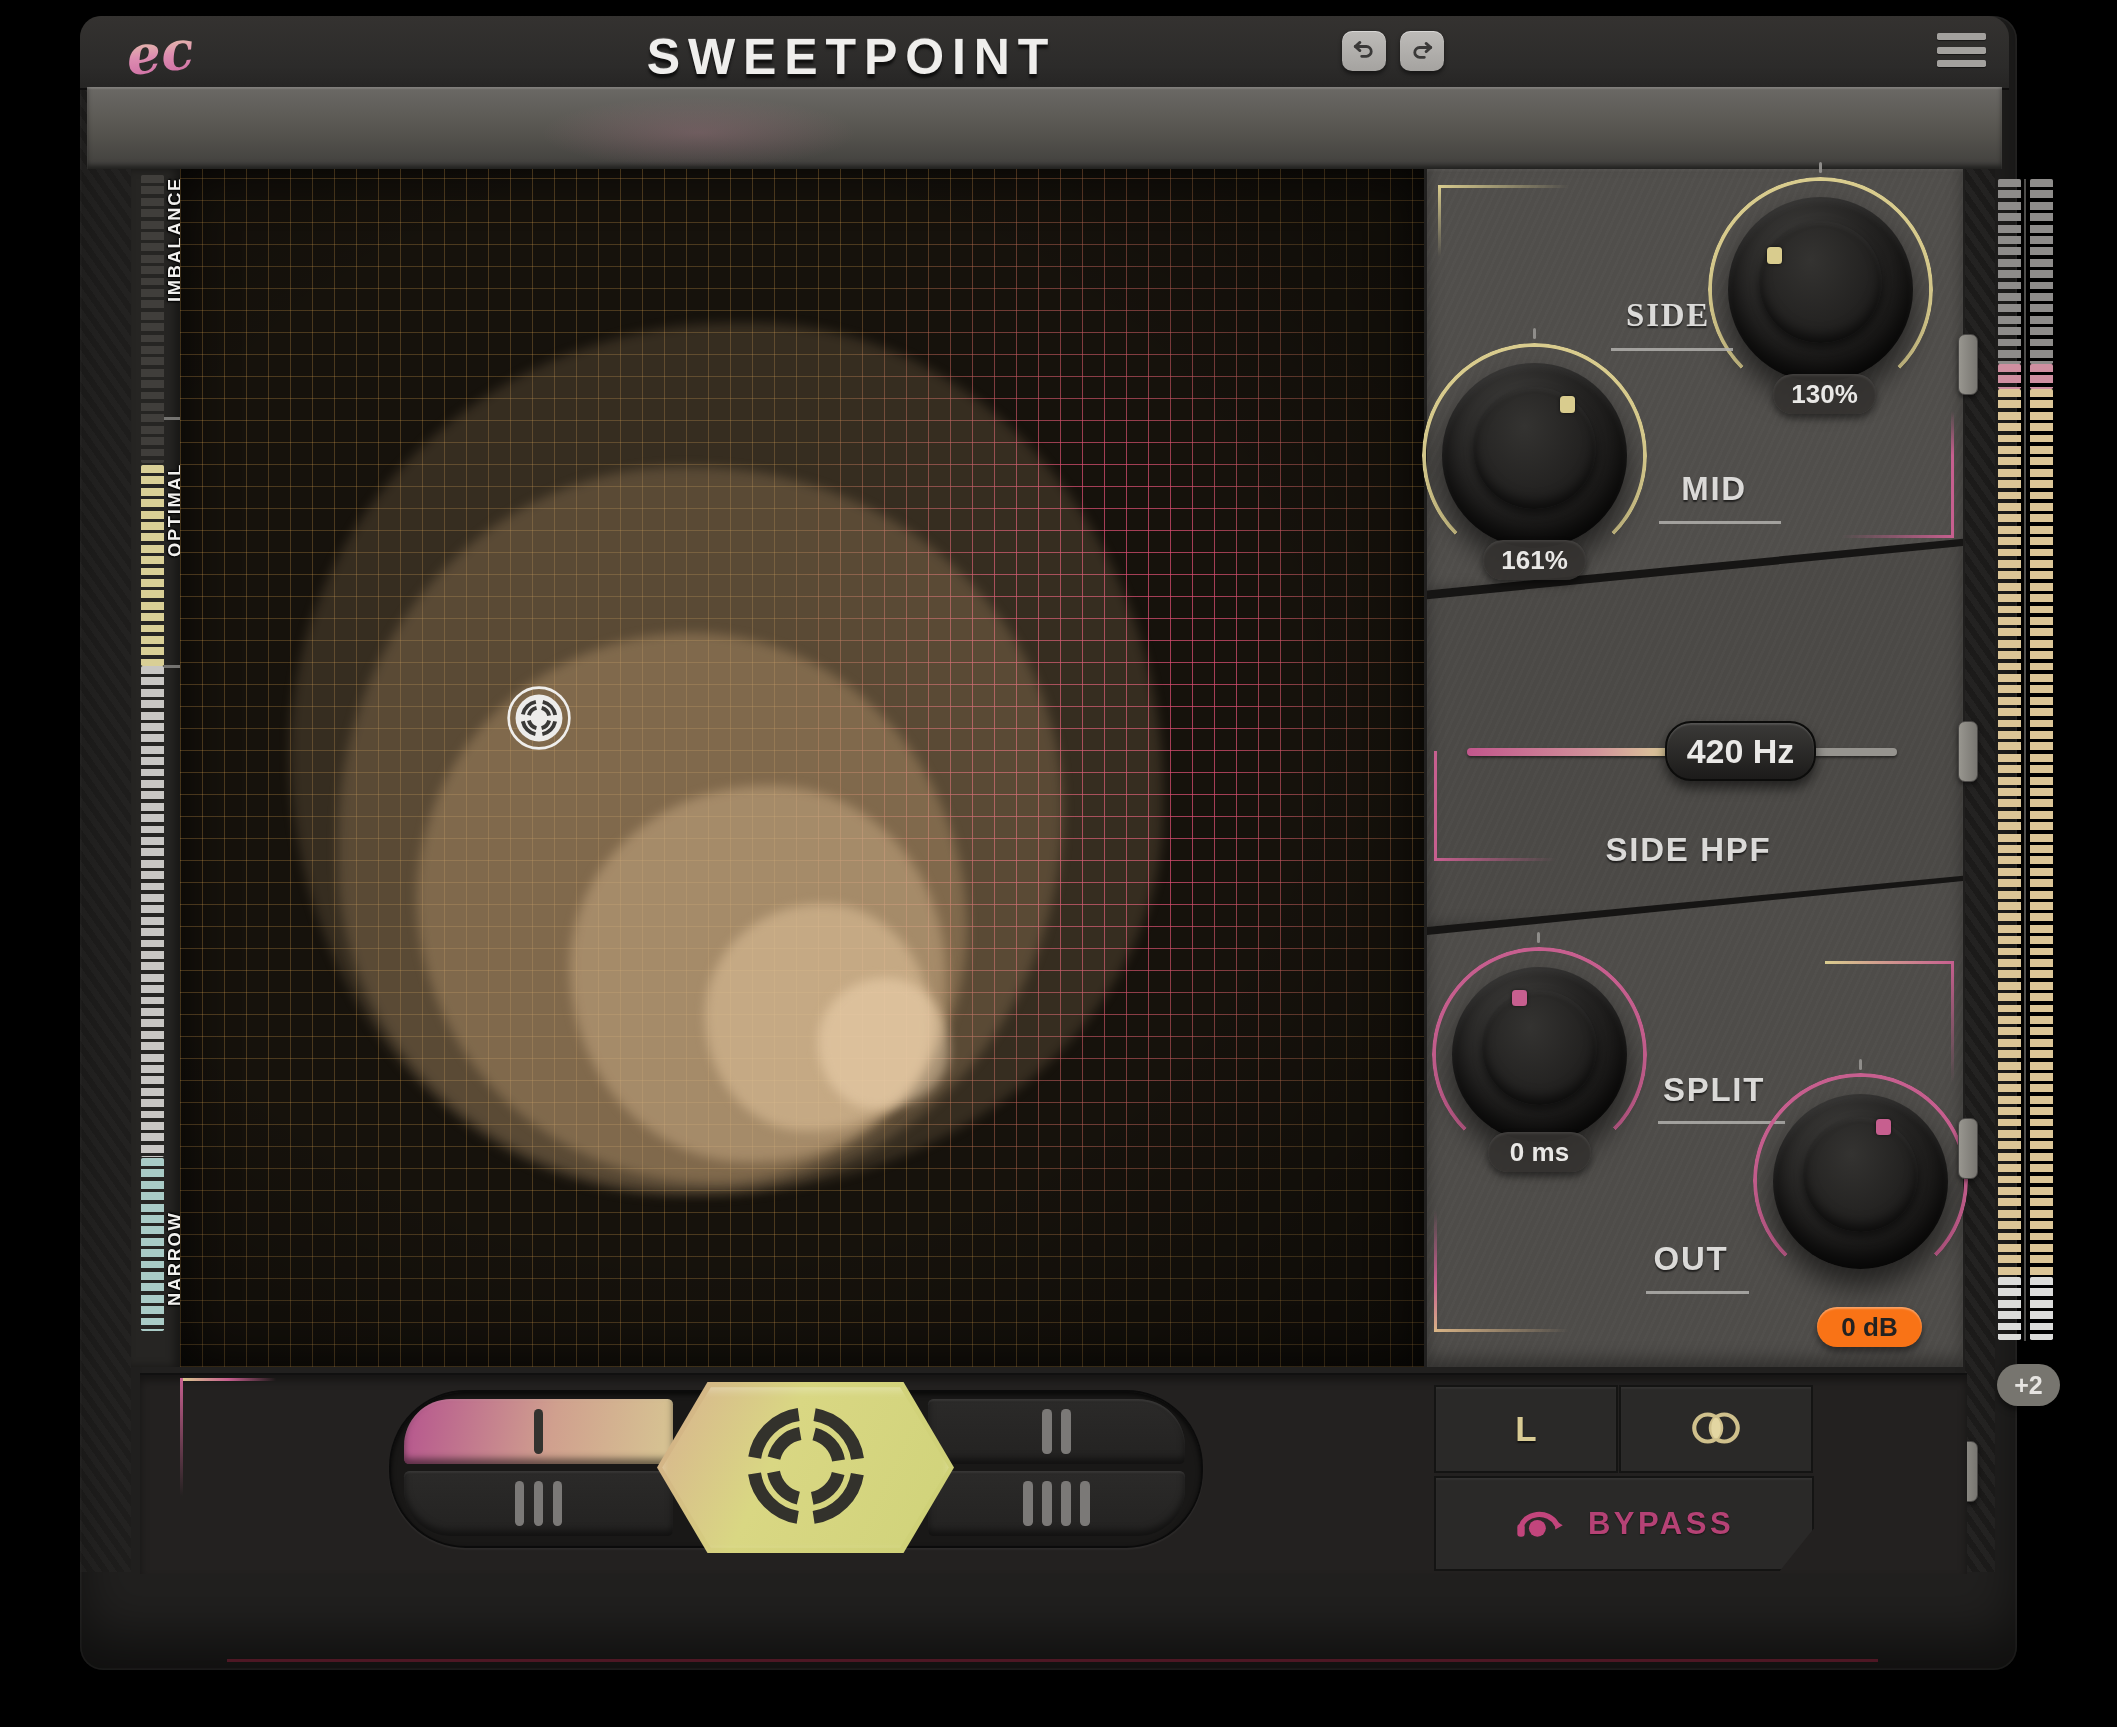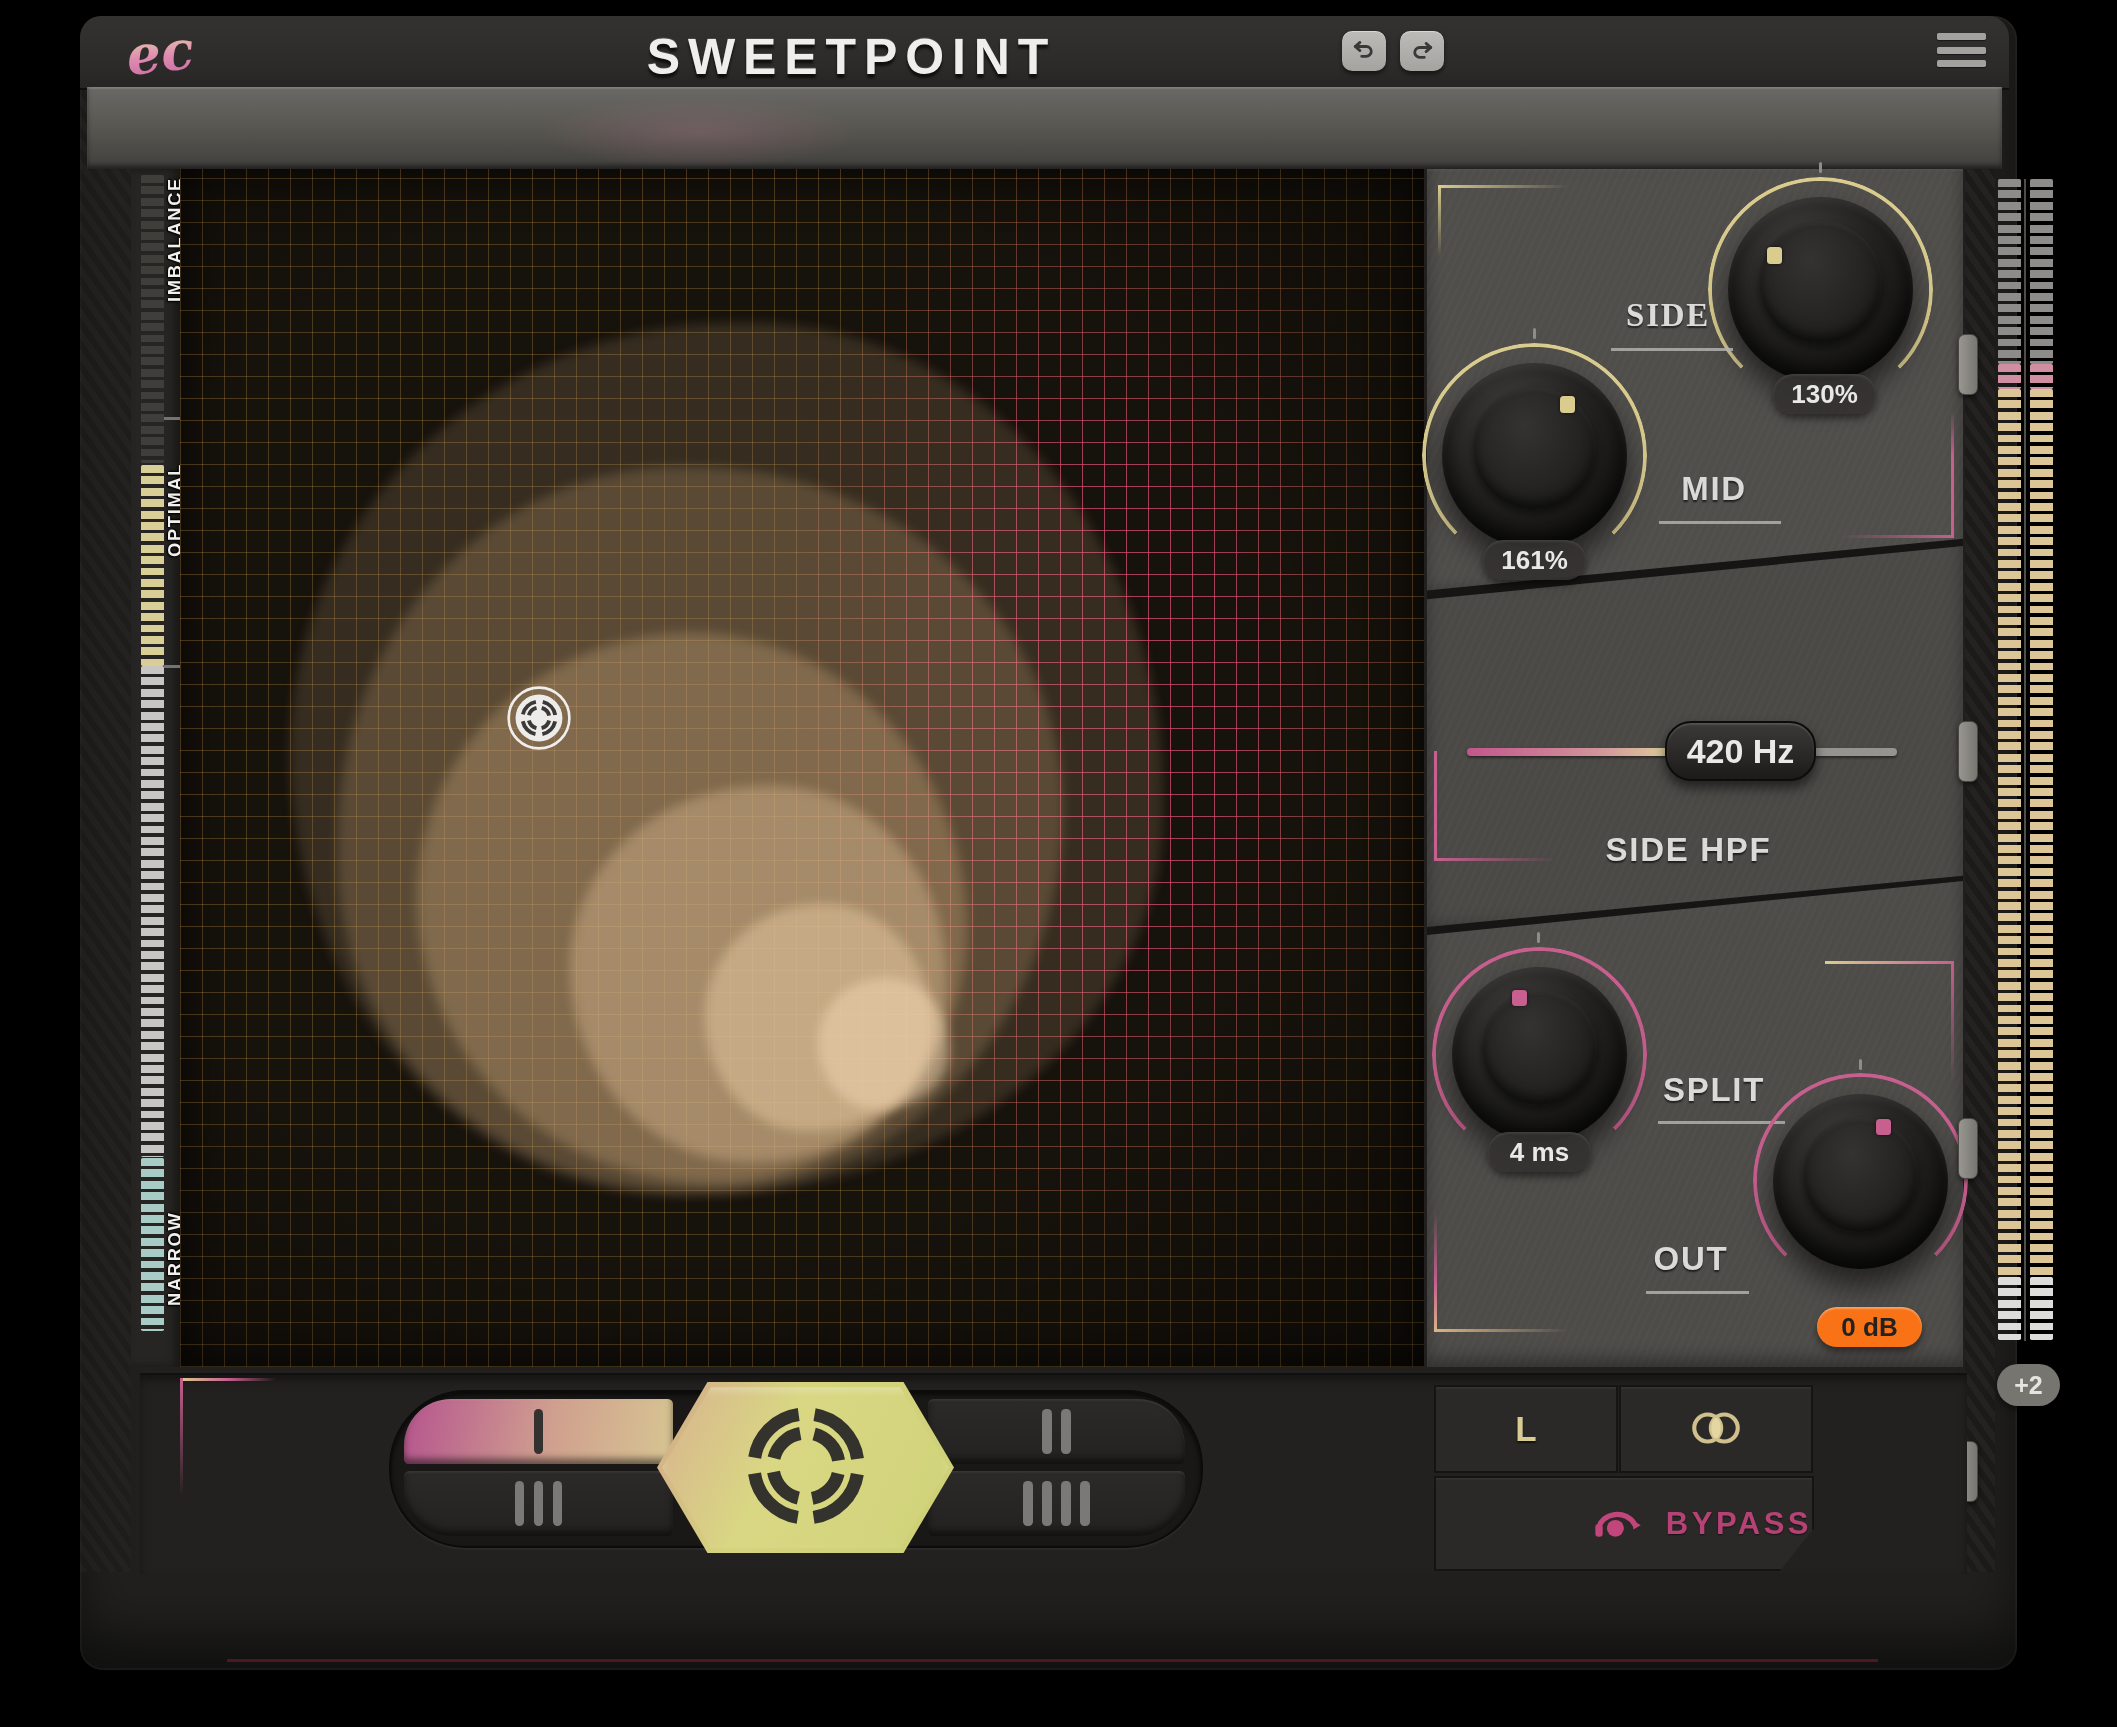--- a/index.html
+++ b/index.html
@@ -142,21 +142,21 @@
   .hex-inner{position:absolute;left:5.2px;top:5.2px;right:5.2px;bottom:5.2px;
        clip-path:polygon(17% 0,83% 0,100% 50%,83% 100%,17% 100%,0 50%);
        background:linear-gradient(115deg,#d8b38f 0%,#d9d783 40%,#d0d37a 100%);
        box-shadow:inset 0 3.5px 8.7px rgba(255,255,255,.3);}
 
   .cell{background:#2a2928;border:2.6px solid #141413;box-shadow:inset 0 1.7px 1.7px rgba(255,255,255,.05);
         display:flex;align-items:center;justify-content:center;}
   .cellL{left:1434px;top:1385px;width:180px;height:84px;}
   .cellLink{left:1619px;top:1385px;width:190px;height:84px;}
   .cellBypass{left:1434px;top:1476px;width:376px;height:91px;
-        clip-path:polygon(0 0,100% 0,100% 55%,91% 100%,0 100%);gap:23px;justify-content:flex-end;}
+        clip-path:polygon(0 0,100% 0,100% 55%,91% 100%,0 100%);gap:23px;}
   .l-text{font-size:35px;font-weight:bold;color:#d9cb94;text-shadow:0 1.7px 1.7px rgba(0,0,0,.6);}
   .bypass-text{font-size:31px;font-weight:bold;letter-spacing:3.5px;color:#c2457c;
         text-shadow:0 0.9px 1.7px rgba(0,0,0,.6);opacity:.92;}
 </style>
 </head>
 <body>
 
 <div class="stage">
 
   <div class="abs case"></div>
@@ -262,21 +262,21 @@
   <div class="abs hpf-handle">420 Hz</div>
   <div class="abs plabel" style="left:1590px;top:831px;width:197px;">SIDE HPF</div>
 
   <div class="abs arc arc-p" style="left:1432px;top:947px;width:215px;height:215px;"></div>
   <div class="abs ktick" style="left:1537px;top:932px;"></div>
   <div class="abs knob" style="left:1452px;top:967px;width:175px;height:175px;">
     <span class="kdot" style="left:34%;top:13%;background:#c75f8f;"></span>
   </div>
   <div class="abs plabel" style="left:1655px;top:1071px;width:118px;">SPLIT</div>
   <div class="abs underline" style="left:1658px;top:1121px;width:127px;"></div>
-  <div class="abs pill" style="left:1488px;top:1132px;width:103px;height:40px;">4 ms</div>
+  <div class="abs pill" style="left:1488px;top:1132px;width:103px;height:40px;">0 ms</div>
 
   <div class="abs arc arc-p" style="left:1753px;top:1073px;width:215px;height:215px;"></div>
   <div class="abs ktick" style="left:1859px;top:1059px;"></div>
   <div class="abs knob" style="left:1773px;top:1094px;width:175px;height:175px;">
     <span class="kdot" style="left:59%;top:14%;background:#c75f8f;"></span>
   </div>
   <div class="abs plabel" style="left:1642px;top:1240px;width:98px;">OUT</div>
   <div class="abs underline" style="left:1646px;top:1291px;width:103px;"></div>
   <div class="abs pill light" style="left:1817px;top:1307px;width:105px;height:40px;">0 dB</div>
 

